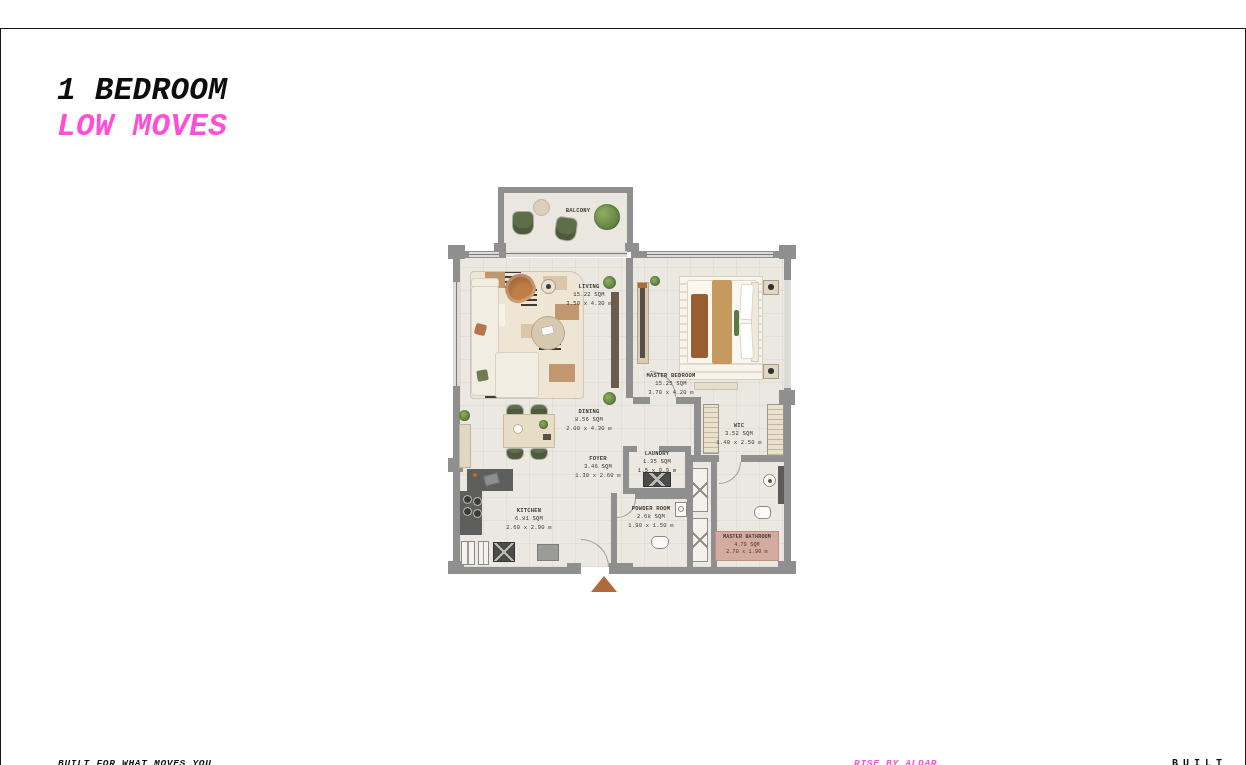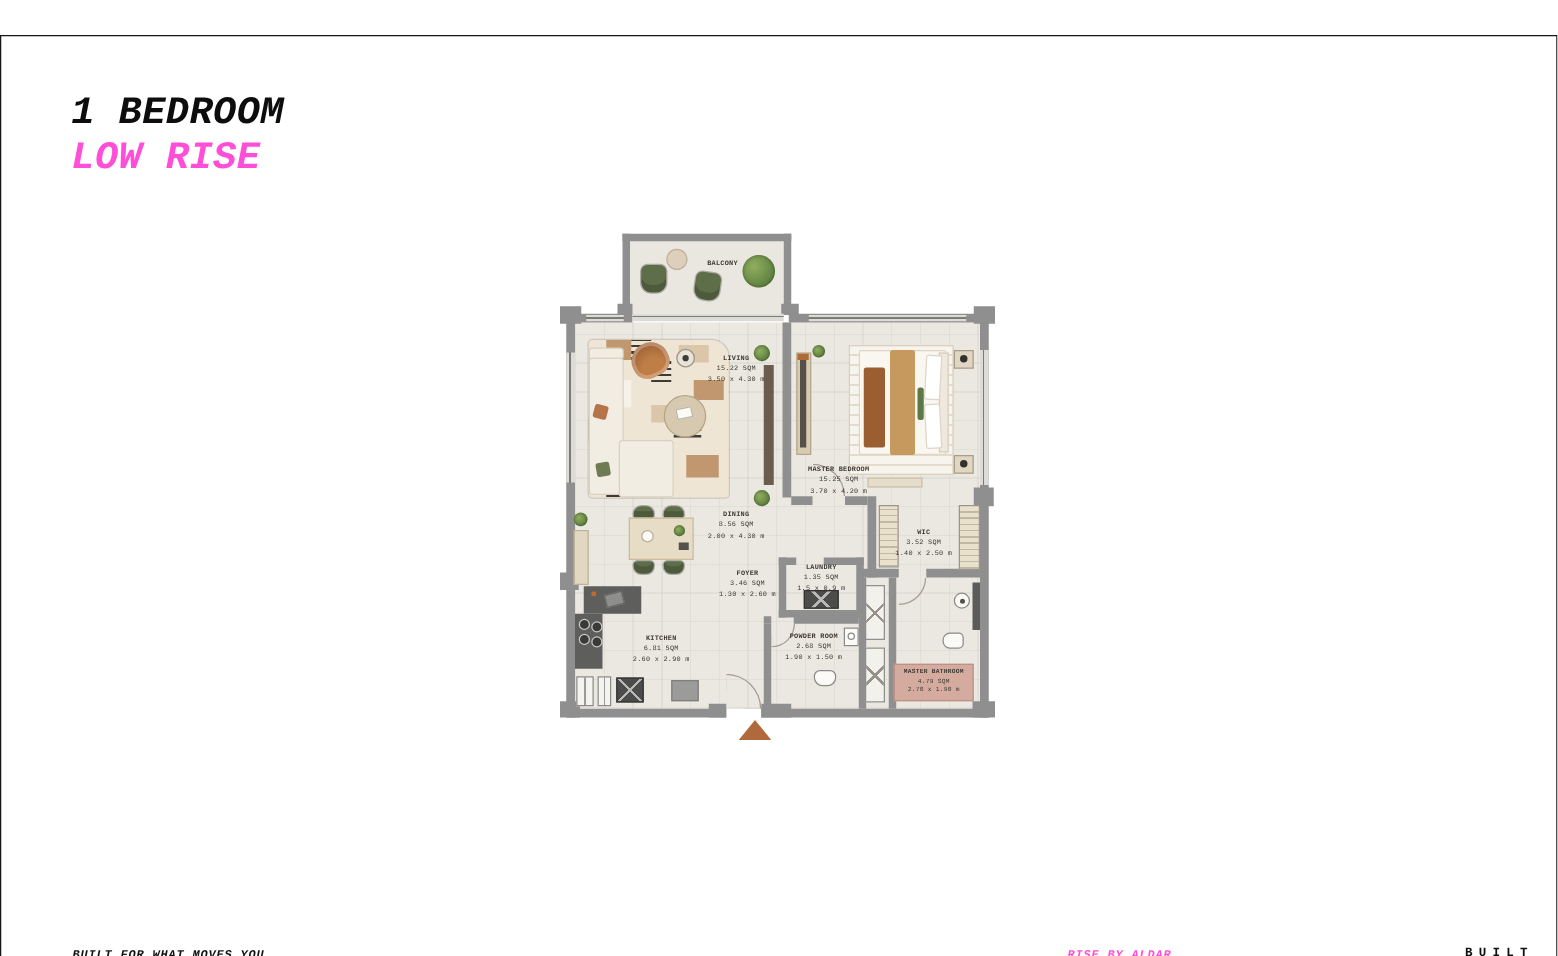--- a/index.html
+++ b/index.html
@@ -72,21 +72,21 @@
   .p-cream{background:#F7F2E8;}
   .p-dark{background-image:repeating-linear-gradient(0deg,#3E3A35 0 2px, transparent 2px 5px);}
 </style>
 </head>
 <body>
 
 <div class="page">
 
   <div class="title">
     <div>1 BEDROOM</div>
-    <div class="l2">LOW RISE</div>
+    <div class="l2">LOW MOVES</div>
   </div>
 
   <div class="plan">
 
     <div class="floor" style="left:53px;top:6px;width:123px;height:61px;background:#EAE7E1;"></div>
     <div class="wall" style="left:47px;top:3px;width:135px;height:6px;"></div>
     <div class="wall" style="left:47px;top:3px;width:6px;height:64px;"></div>
     <div class="wall" style="left:176px;top:3px;width:6px;height:64px;"></div>
     <div class="wall" style="left:43px;top:59px;width:12px;height:9px;"></div>
     <div class="wall" style="left:174px;top:59px;width:14px;height:9px;"></div>

